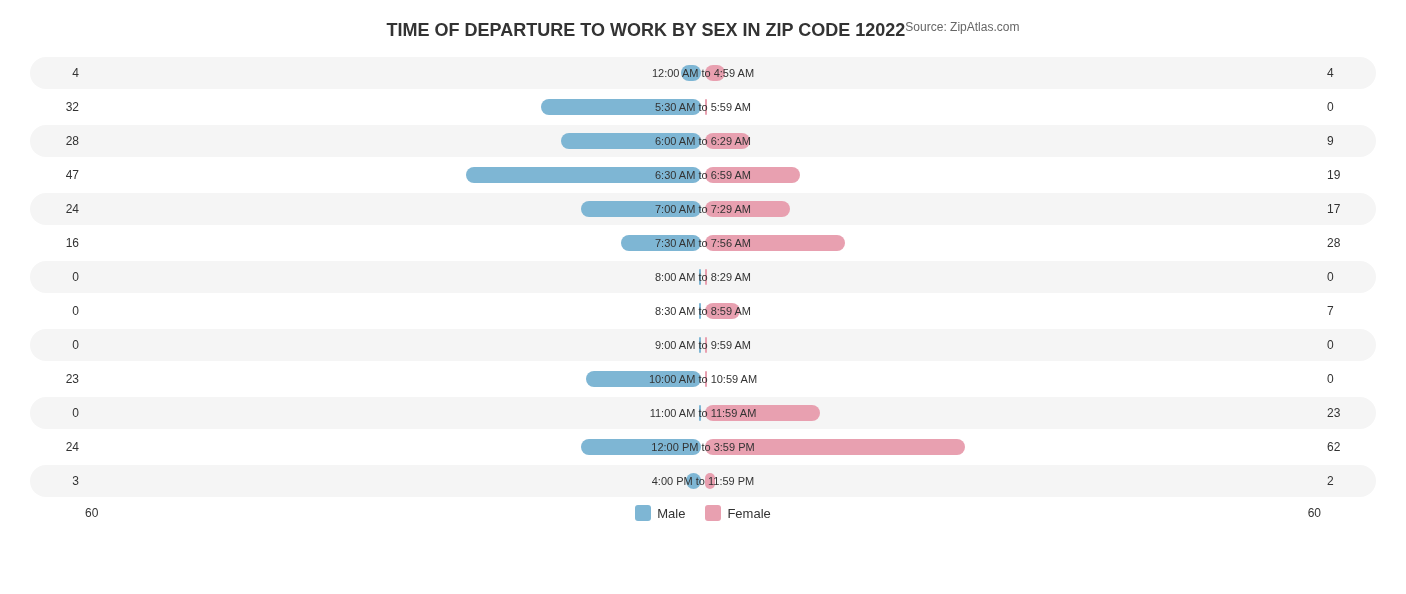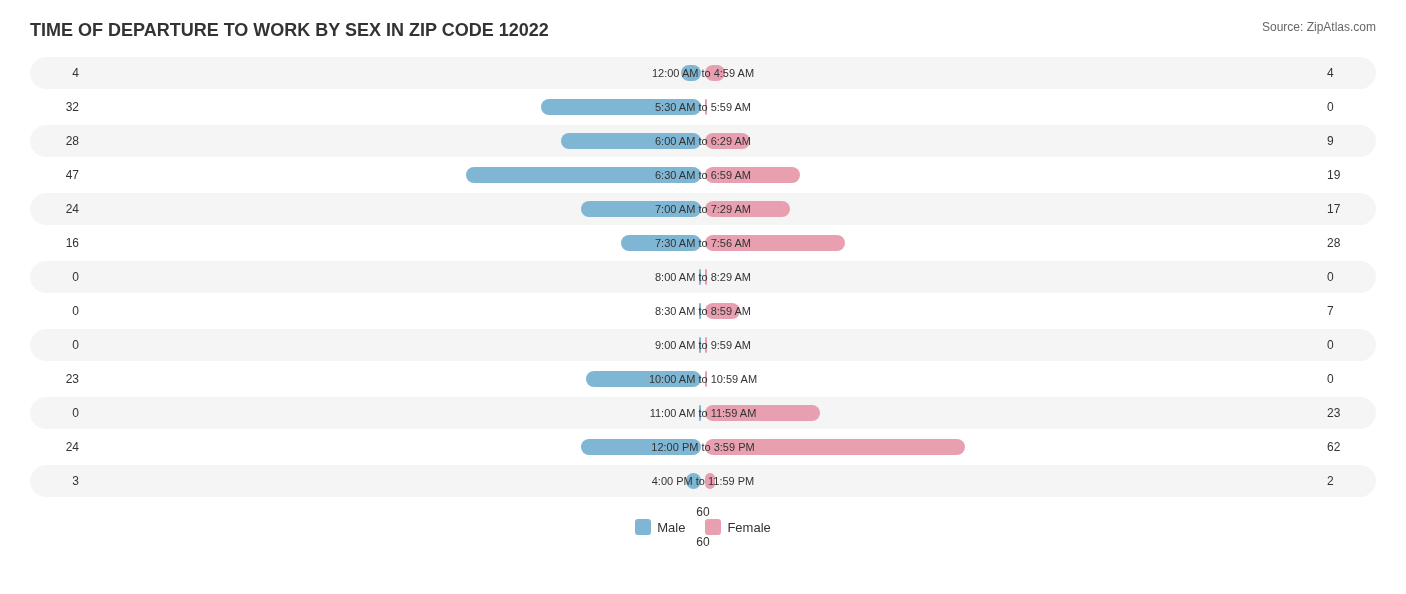--- a/index.html
+++ b/index.html
@@ -102,21 +102,20 @@
       color: #333;
       padding-left: 6px;
       flex-shrink: 0;
     }
     .footer {
       display: flex;
       justify-content: space-between;
       align-items: center;
       margin-top: 8px;
       padding: 0 55px;
-      flex-direction: column;
     }
     .footer-left {
       font-size: 12px;
       color: #333;
     }
     .legend {
       display: flex;
       gap: 20px;
       align-items: flex-start;
       font-size: 13px;
@@ -131,21 +130,21 @@
       width: 16px;
       height: 16px;
       border-radius: 3px;
     }
     .footer-right {
       font-size: 12px;
       color: #333;
     }
     .title-row {
       display: flex;
-      justify-content: space-between;
+      justify-content: center;
       align-items: flex-start;
       margin-bottom: 12px;
     }
   </style>
 </head>
 <body>
 
 <div class="title-row">
   <div class="chart-title">TIME OF DEPARTURE TO WORK BY SEX IN ZIP CODE 12022</div>
   <div class="source">Source: ZipAtlas.com</div>

